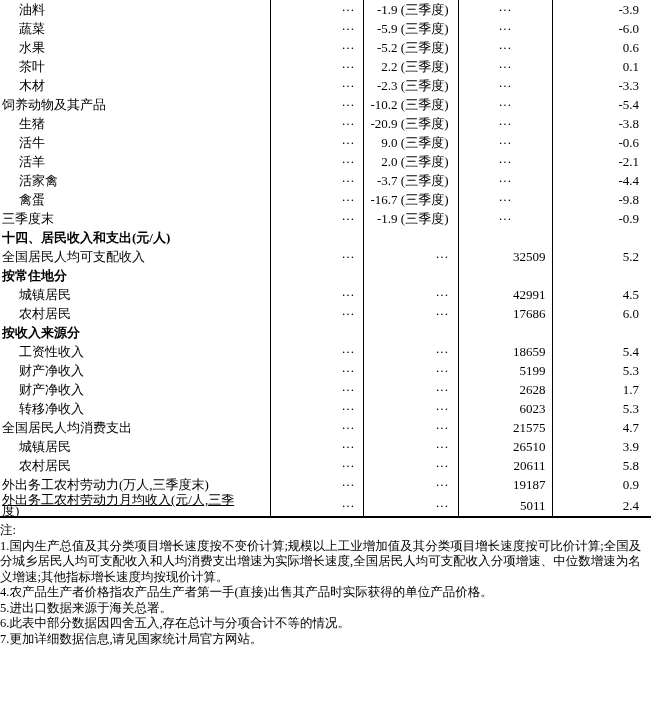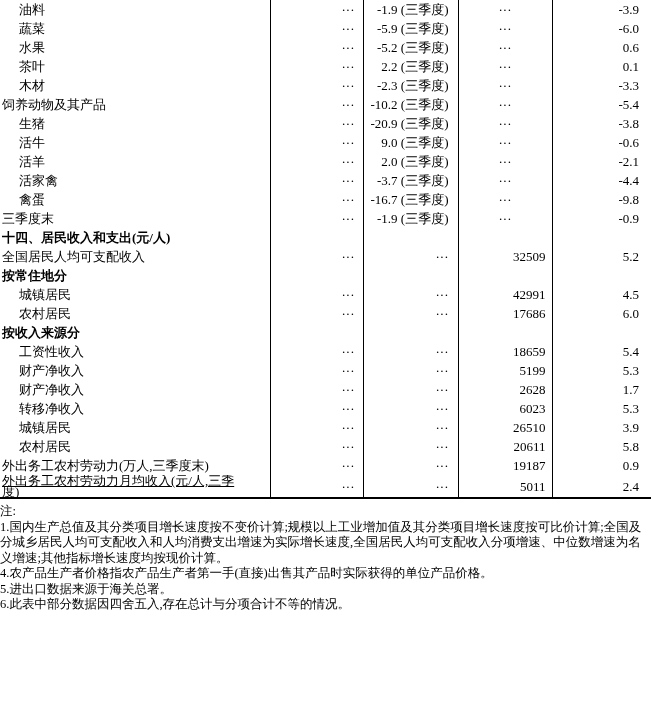--- a/index.html
+++ b/index.html
@@ -188,20 +188,27 @@
           <td class="c5">1.7</td>
         </tr>
         <tr>
           <td class="label indent">转移净收入</td>
           <td class="c2">···</td>
           <td class="c3">···</td>
           <td class="c4">6023</td>
           <td class="c5">5.3</td>
         </tr>
         <tr>
+          <td class="label">全国居民人均消费支出</td>
+          <td class="c2">···</td>
+          <td class="c3">···</td>
+          <td class="c4">21575</td>
+          <td class="c5">4.7</td>
+        </tr>
+        <tr>
           <td class="label indent">城镇居民</td>
           <td class="c2">···</td>
           <td class="c3">···</td>
           <td class="c4">26510</td>
           <td class="c5">3.9</td>
         </tr>
         <tr>
           <td class="label indent">农村居民</td>
           <td class="c2">···</td>
           <td class="c3">···</td>
@@ -226,15 +233,16 @@
       </tbody>
   </table>
 
   <div class="notes">
     <div class="note-line">注:</div>
     <div id="notes-body">
         <div class="note-line">1.国内生产总值及其分类项目增长速度按不变价计算;规模以上工业增加值及其分类项目增长速度按可比价计算;全国及分城乡居民人均可支配收入和人均消费支出增速为实际增长速度,全国居民人均可支配收入分项增速、中位数增速为名义增速;其他指标增长速度均按现价计算。</div>
         <div class="note-line">4.农产品生产者价格指农产品生产者第一手(直接)出售其产品时实际获得的单位产品价格。</div>
         <div class="note-line">5.进出口数据来源于海关总署。</div>
         <div class="note-line">6.此表中部分数据因四舍五入,存在总计与分项合计不等的情况。</div>
+        <div class="note-line">7.更加详细数据信息,请见国家统计局官方网站。</div>
       </div>
   </div>
 </div>
 
 </body></html>

